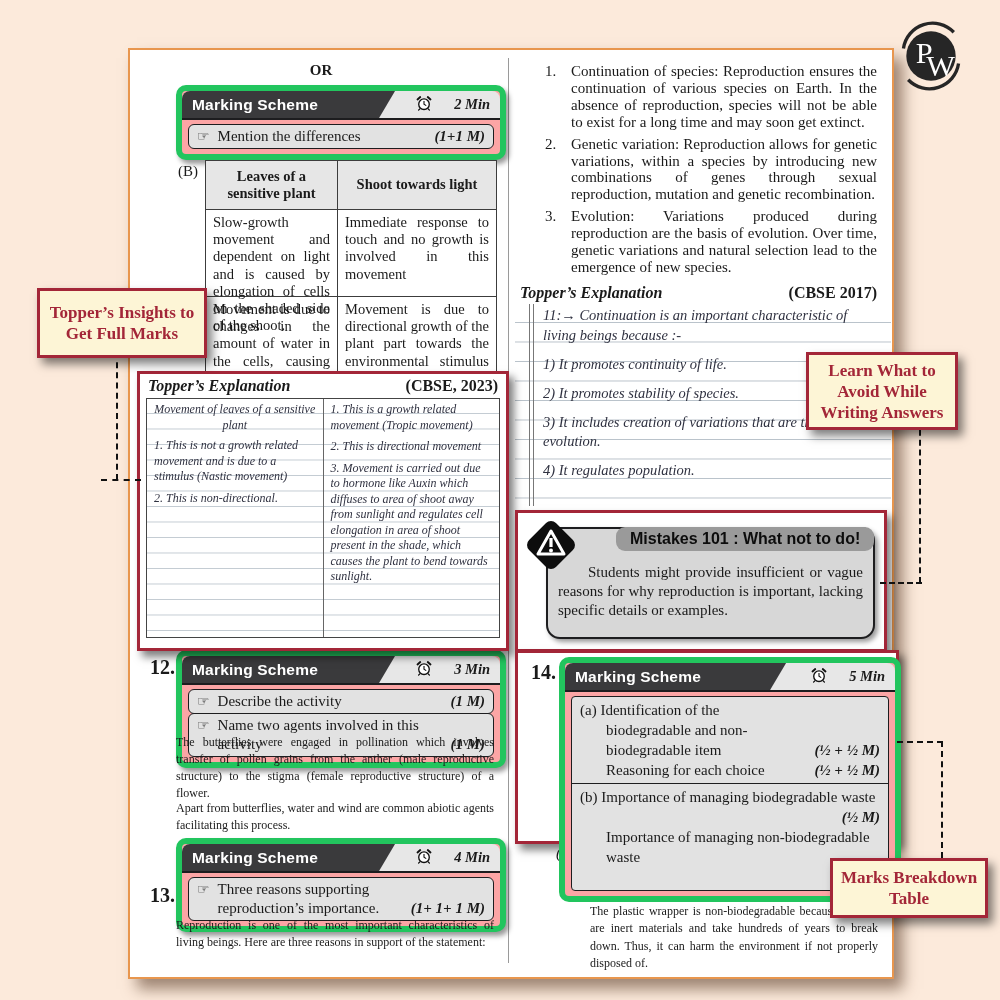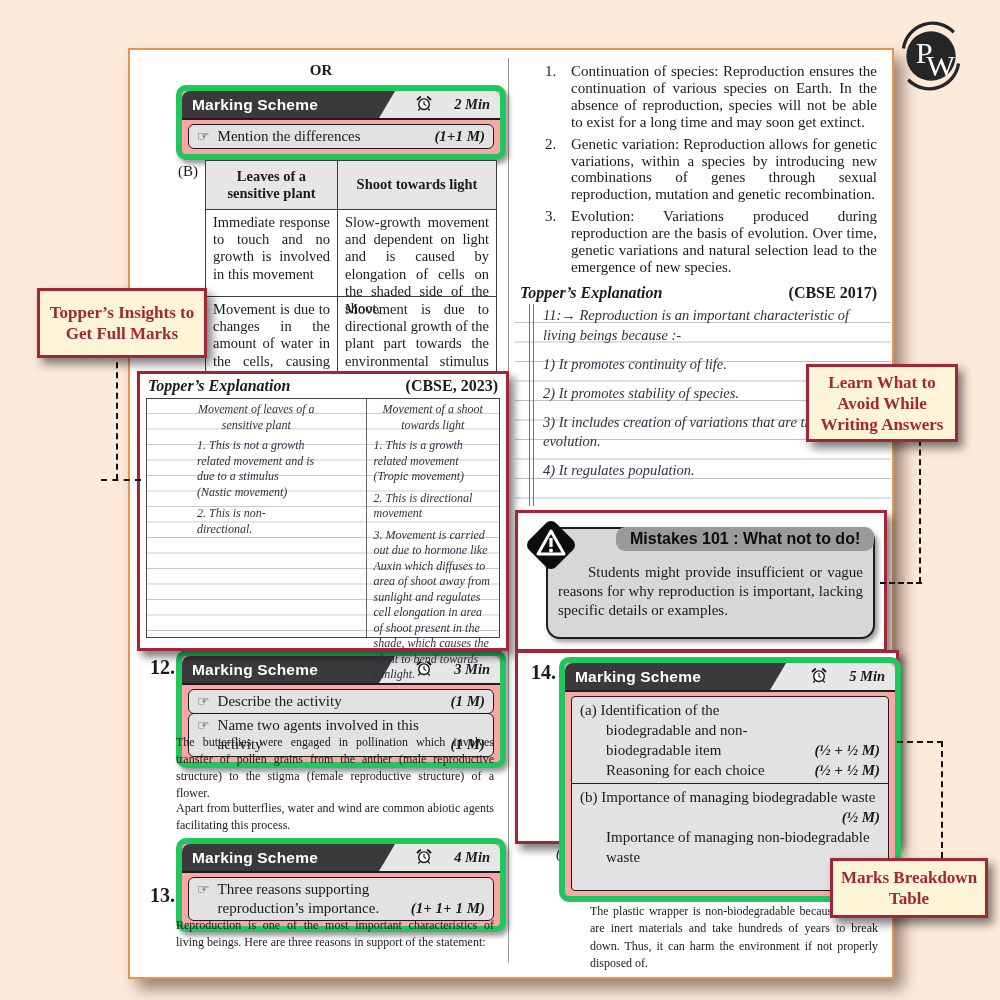--- a/index.html
+++ b/index.html
@@ -42,21 +42,21 @@
   .tc.last{border-bottom:none;}
   .th{background:#e6e6e6;font-weight:bold;text-align:center;display:flex;align-items:center;justify-content:center;}
   
   .redbox{border:3px solid #a32638;background:#fff;box-shadow:5px 6px 8px rgba(0,0,0,.5);z-index:5;}
   .tp-head{display:flex;justify-content:space-between;align-items:center;padding:3px 8px;}
   .tp-title{font-weight:bold;font-style:italic;font-size:16px;}
   .tp-src{font-weight:bold;font-size:16px;}
   .hw{font-style:italic;color:#2f3140;}
   .hw23{border:1px solid #444;margin:0 6px 6px;display:flex;
         background-image:linear-gradient(#c3cbd2 1px,transparent 1px);background-size:100% 15.5px;background-position:0 14px;}
-  .hw23 .col{flex:1;padding:3px 7px;font-size:12px;line-height:15.5px;margin-left:43px;}
+  .hw23 .col{flex:1;padding:3px 7px;font-size:12px;line-height:15.5px;}
   .hw23 .col+.col{border-left:1px solid #666;}
   .hwhead{text-align:center;margin-bottom:5px;}
   .hwp{margin-bottom:6px;}
   .hw17{background-image:linear-gradient(#b9c2ca 1px,transparent 1px);background-size:100% 19.5px;background-position:0 18px;
         padding:2px 10px 0 28px;font-size:14.5px;line-height:19.5px;position:relative;z-index:3;}
   .hw17:before{content:"";position:absolute;left:14px;top:0;bottom:0;width:3px;border-left:1px solid #777;border-right:1px solid #777;}
   .hw17 .hwl{margin-bottom:9.5px;}
   
   .mist-in{position:absolute;left:28px;top:14px;right:9px;bottom:10px;background:#d7d7d7;border:2px solid #1d1d1f;border-radius:14px;box-shadow:3px 3px 5px #999;}
   .mist-band{position:absolute;left:68px;top:-2px;background:#9a9a9a;border-radius:9px;padding:3px 14px;
@@ -116,39 +116,38 @@
       <span class="ms-text">Mention the differences</span>
       <span class="ms-marks">(1+1 M)</span>
     </div>
   </div>
 </div>
 
 <div class="abs" style="left:178px;top:163px;font-size:15px;z-index:3">(B)</div>
 <div class="abs tbl" style="left:205px;top:160px;width:290px">
   <div class="tc th" style="height:40px">Leaves of a sensitive plant</div>
   <div class="tc th" style="height:40px">Shoot towards light</div>
+  <div class="tc" style="height:78px">Slow-growth movement and dependent on light and is caused by elongation of cells on the shaded side of the shoot.</div>
   <div class="tc" style="height:78px">Immediate response to touch and no growth is involved in this movement</div>
-  <div class="tc" style="height:78px">Slow-growth movement and dependent on light and is caused by elongation of cells on the shaded side of the shoot.</div>
   <div class="tc last">Movement is due to changes in the amount of water in the cells, causing them to swell or shrink</div>
   <div class="tc last">Movement is due to directional growth of the plant part towards the environmental stimulus (light)</div>
 </div>
 
 <div class="abs redbox" style="left:137px;top:371px;width:366px;height:274px">
   <div class="tp-head">
     <span class="tp-title">Topper’s Explanation</span>
     <span class="tp-src">(CBSE, 2023)</span>
   </div>
   <div class="hw23 hw" style="height:238px">
     <div class="col">
       <div class="hwhead">Movement of leaves of a sensitive plant</div>
       <div class="hwp">1. This is not a growth related movement and is due to a stimulus (Nastic movement)</div>
       <div class="hwp">2. This is non-directional.</div>
     </div>
     <div class="col">
-      <div class="hwhead">Movement of a shoot towards light</div>
       <div class="hwp">1. This is a growth related movement (Tropic movement)</div>
       <div class="hwp">2. This is directional movement</div>
       <div class="hwp">3. Movement is carried out due to hormone like Auxin which diffuses to area of shoot away from sunlight and regulates cell elongation in area of shoot present in the shade, which causes the plant to bend towards sunlight.</div>
     </div>
   </div>
 </div>
 
 <div class="abs qnum" style="left:150px;top:656px">12.</div>
 <div class="abs ms" style="left:176px;top:650px;width:318px">
   <div class="ms-head">
@@ -223,21 +222,21 @@
     <span class="li-text">Evolution: Variations produced during reproduction are the basis of evolution. Over time, genetic variations and natural selection lead to the emergence of new species.</span>
   </div>
 </div>
 
 <div class="abs" style="left:520px;top:284px;width:357px;display:flex;justify-content:space-between;z-index:3">
   <span class="tp-title">Topper’s Explanation</span>
   <span class="tp-src">(CBSE 2017)</span>
 </div>
 
 <div class="abs hw17 hw" style="left:515px;top:304px;width:338px;height:200px">
-  <div class="hwl">11:→ Reproduction is an important characteristic of living beings because :-</div>
+  <div class="hwl">11:→ Continuation is an important characteristic of living beings because :-</div>
   <div class="hwl">1) It promotes continuity of life.</div>
   <div class="hwl">2) It promotes stability of species.</div>
   <div class="hwl">3) It includes creation of variations that are the basis of evolution.</div>
   <div class="hwl">4) It regulates population.</div>
 </div>
 
 <div class="abs redbox" style="left:515px;top:510px;width:366px;height:136px">
   <div class="mist-in">
     <div class="mist-band">Mistakes 101 : What not to do!</div>
     <div class="mist-body">Students might provide insufficient or vague reasons for why reproduction is important, lacking specific details or examples.</div>
@@ -298,14 +297,14 @@
 <div class="abs para" style="left:590px;top:903px;width:288px;line-height:17.4px">The plastic wrapper  is non-biodegradable because plastics are inert materials and take hundreds of years to break down. Thus, it can harm the environment if not properly disposed of.</div>
 
 <div class="abs dashv" style="left:116px;top:352px;height:128px"></div>
 <div class="abs dashh" style="left:101px;top:479px;width:40px"></div>
 <div class="abs dashv" style="left:919px;top:420px;height:163px"></div>
 <div class="abs dashh" style="left:880px;top:582px;width:42px"></div>
 <div class="abs dashh" style="left:897px;top:741px;width:46px"></div>
 <div class="abs dashv" style="left:941px;top:741px;height:117px"></div>
 
 <div class="abs callout" style="left:37px;top:288px;width:152px;height:56px">Topper’s Insights to Get Full Marks</div>
-<div class="abs callout" style="left:806px;top:364px;width:134px;height:64px">Learn What to Avoid While Writing Answers</div>
+<div class="abs callout" style="left:806px;top:352px;width:134px;height:64px">Learn What to Avoid While Writing Answers</div>
 <div class="abs callout" style="left:830px;top:858px;width:140px;height:46px">Marks Breakdown Table</div>
 
 </body></html>

